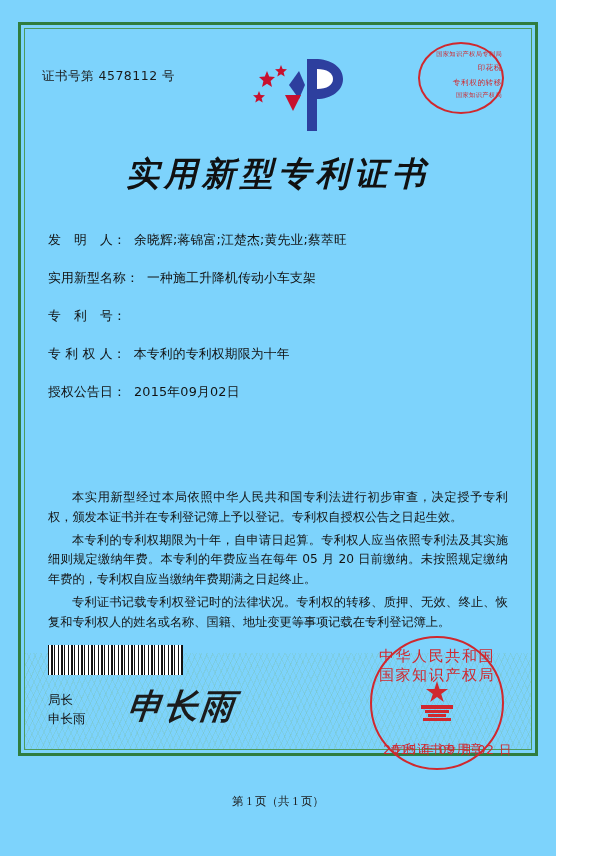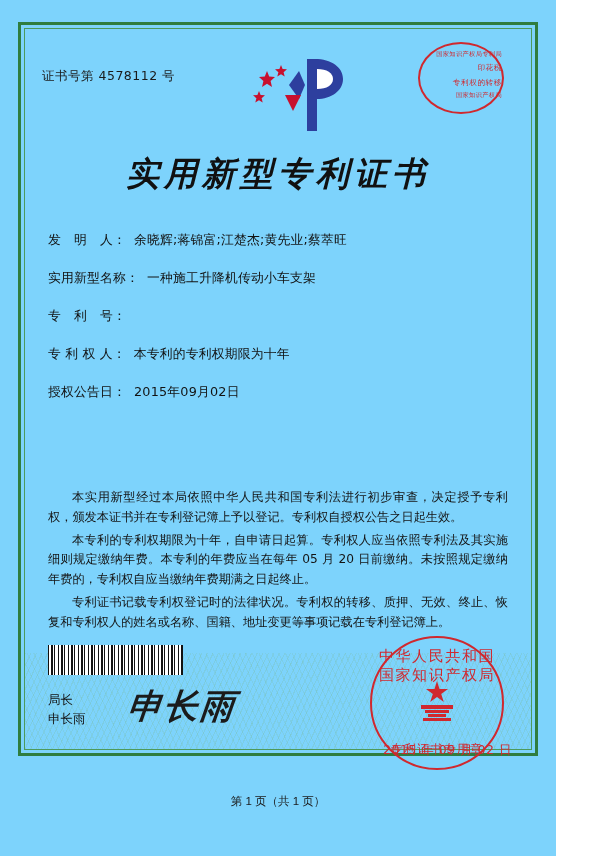--- a/index.html
+++ b/index.html
@@ -254,21 +254,21 @@
   }
 
   .page-footer {
     position: absolute;
     left: 0;
     right: 0;
     top: 794px;
     text-align: center;
     font-size: 11.5px;
     color: #1a1a1a;
-    font-family: Liberation Sans, sans-serif;
+    font-family: Liberation Serif, serif;
   }
 </style>
 </head>
 <body>
 
 <div class="page">
 
   <div class="border-outer"></div>
   <div class="border-inner"></div>
   <div class="guilloche"></div>

